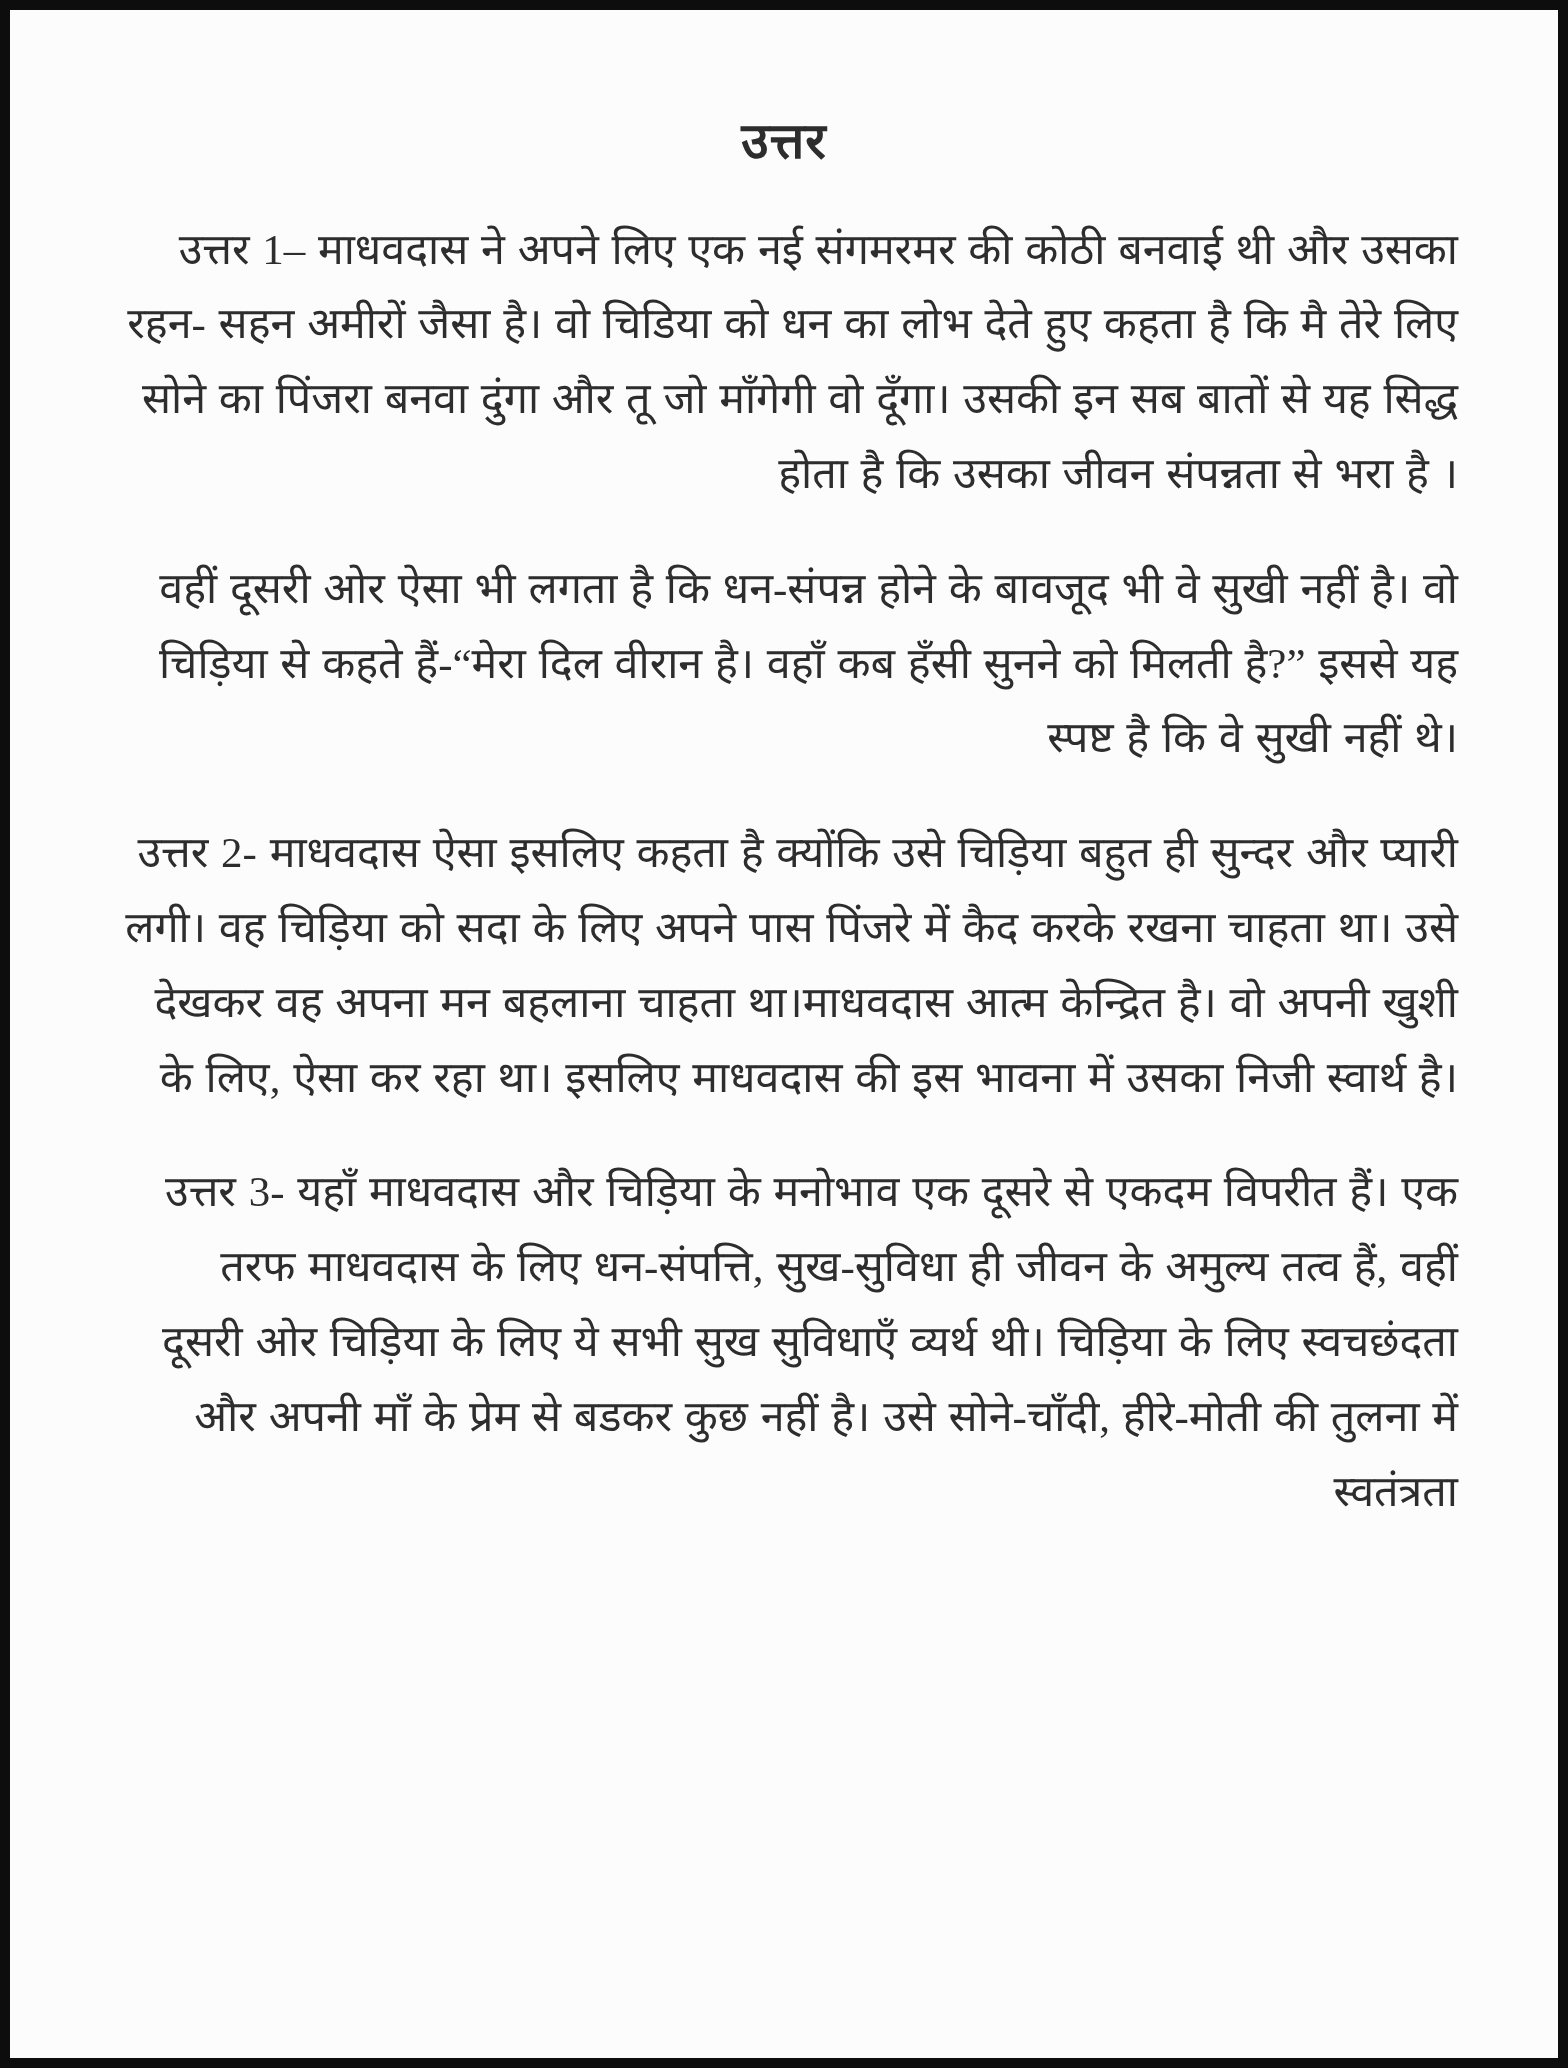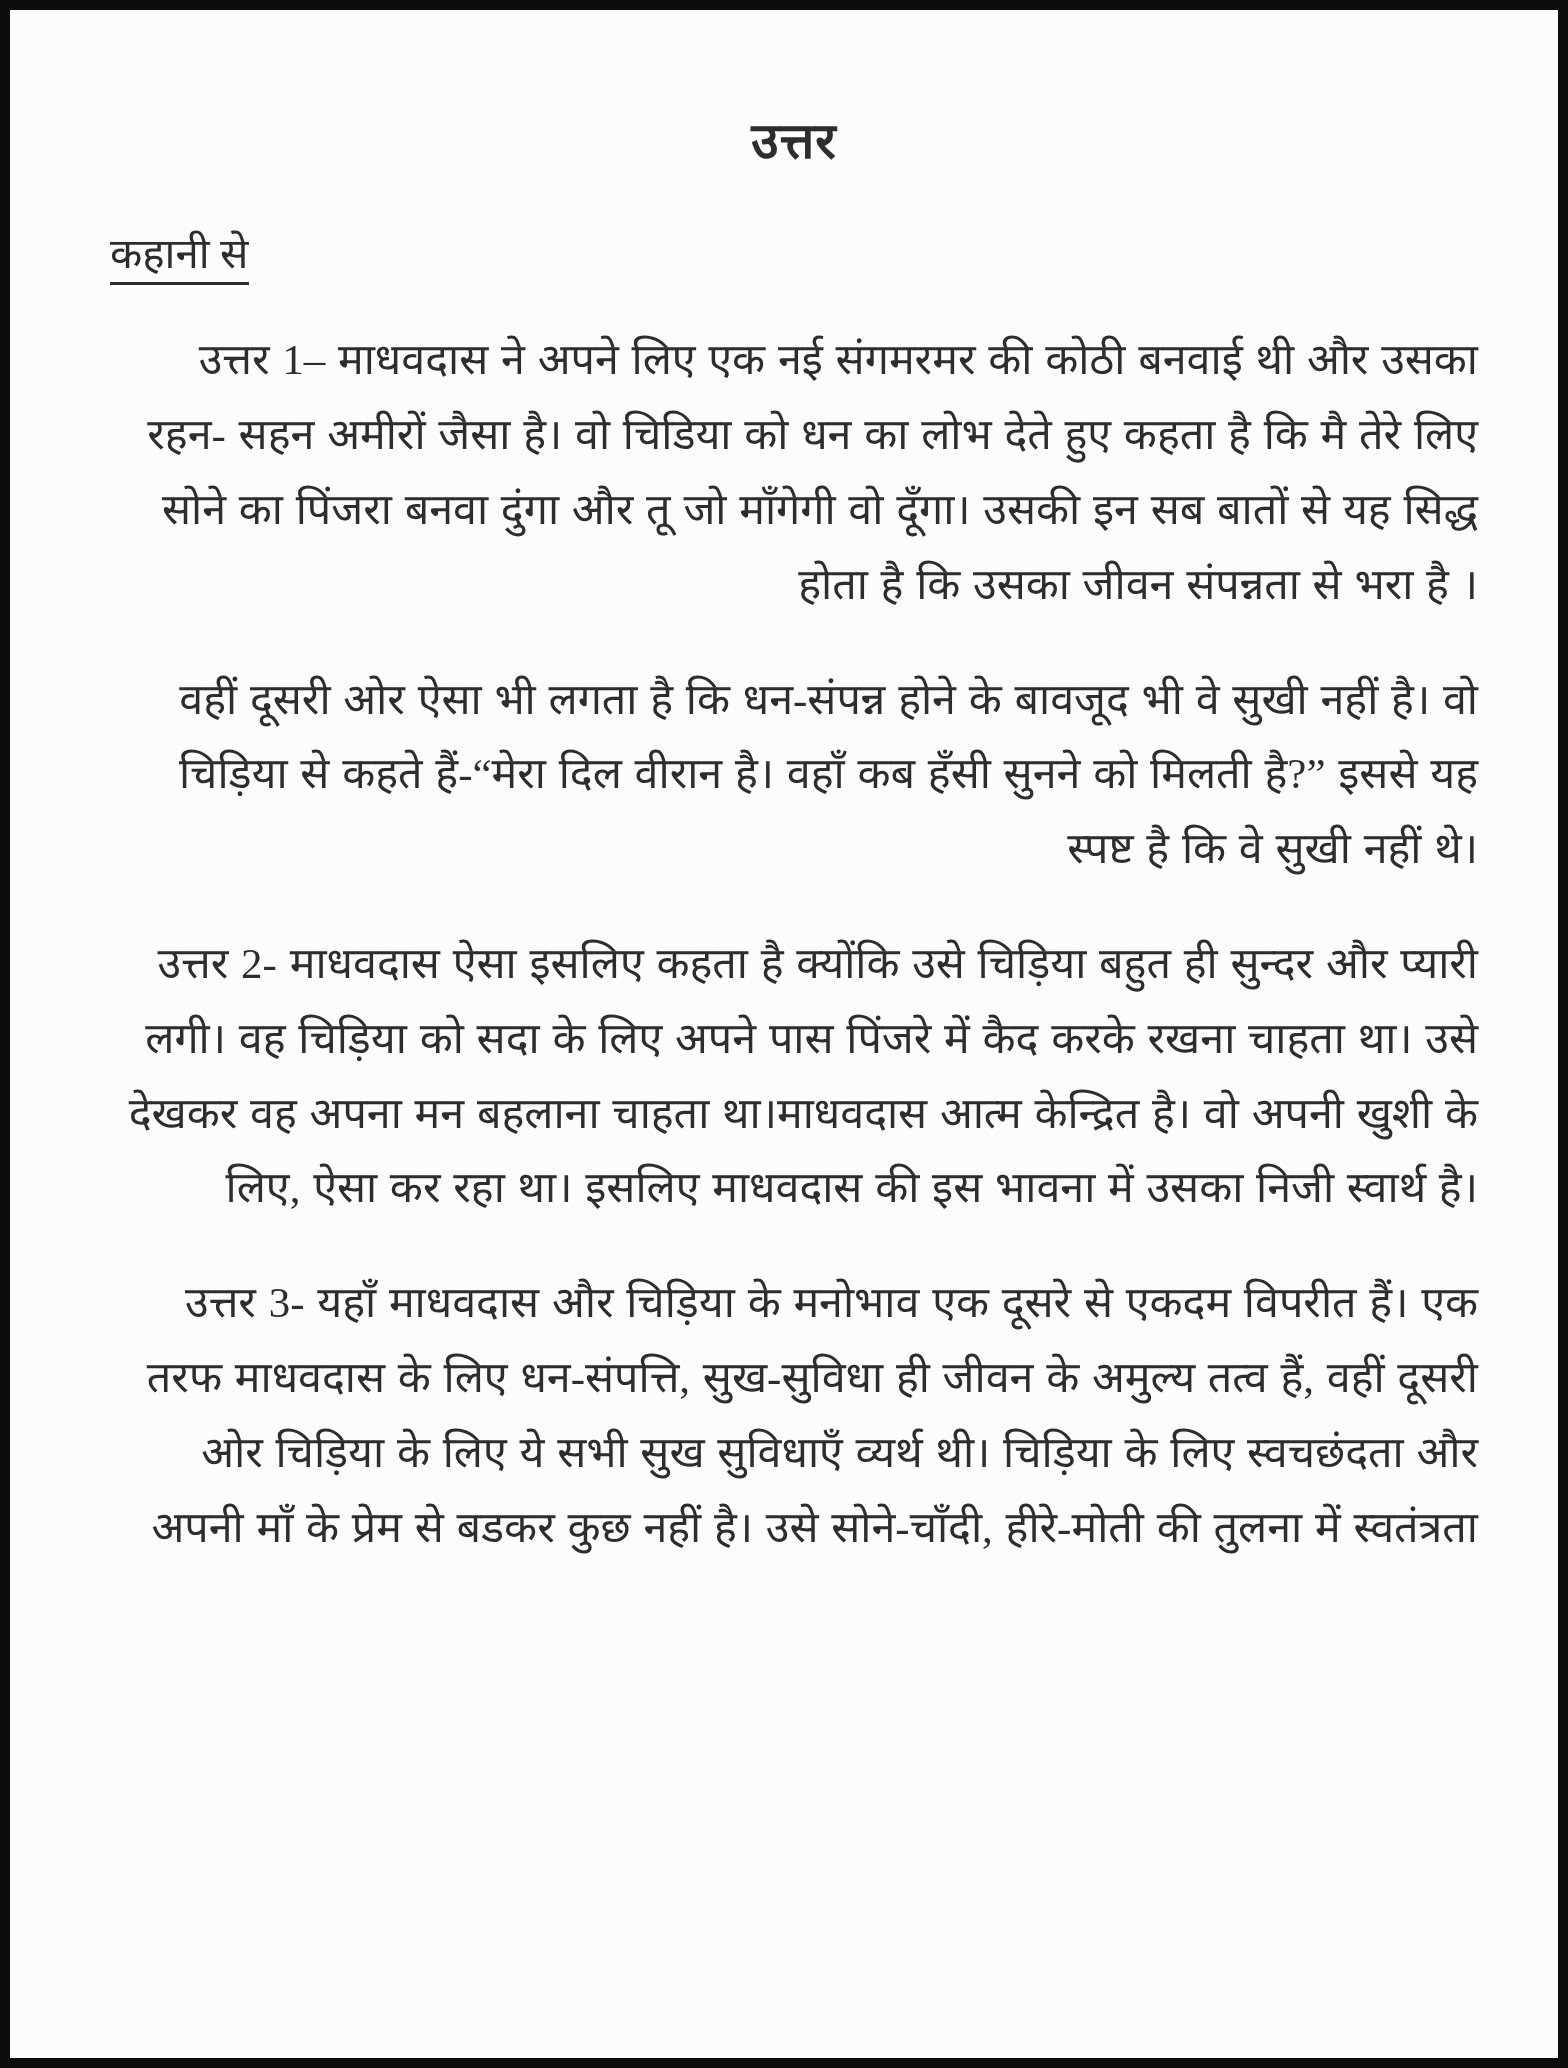--- a/index.html
+++ b/index.html
@@ -13,21 +13,21 @@
     height: 2068px;
     border: 10px solid #0d0d0d;
     background: #fcfcfc;
     overflow: hidden;
     position: relative;
     font-family: "Liberation Serif", "DejaVu Serif", serif;
     color: #2d2d2d;
   }
   .page-inner {
     box-sizing: border-box;
-    padding: 100px 80px 0 100px;
+    padding: 100px 100px 0 100px;
   }
   .doc-title {
     margin: 0;
     text-align: center;
     font-size: 50px;
     font-weight: 700;
     line-height: 1.25;
     letter-spacing: 1px;
   }
   .section-heading {
@@ -53,21 +53,20 @@
   }
 </style>
 </head>
 <body>
 
 <div class="page-frame">
   <div class="page-inner">
 
     <h1 class="doc-title">उत्तर</h1>
 
-    <h2 class="section-heading"><span class="underlined">कहानी से</span></h2>
 
     <p class="body-para">उत्तर 1– माधवदास ने अपने लिए एक नई संगमरमर की कोठी बनवाई थी और उसका रहन- सहन अमीरों जैसा है। वो चिडिया को धन का लोभ देते हुए कहता है कि मै तेरे लिए सोने का पिंजरा बनवा दुंगा और तू जो माँगेगी वो दूँगा। उसकी इन सब बातों से यह सिद्ध होता है कि उसका जीवन संपन्नता से भरा है ।</p>
 
     <p class="body-para">वहीं दूसरी ओर ऐसा भी लगता है कि धन-संपन्न होने के बावजूद भी वे सुखी नहीं है। वो चिड़िया से कहते हैं-“मेरा दिल वीरान है। वहाँ कब हँसी सुनने को मिलती है?” इससे यह स्पष्ट है कि वे सुखी नहीं थे।</p>
 
     <p class="body-para">उत्तर 2- माधवदास ऐसा इसलिए कहता है क्योंकि उसे चिड़िया बहुत ही सुन्दर और प्यारी लगी। वह चिड़िया को सदा के लिए अपने पास पिंजरे में कैद करके रखना चाहता था। उसे देखकर वह अपना मन बहलाना चाहता था।माधवदास आत्म केन्द्रित है। वो अपनी खुशी के लिए, ऐसा कर रहा था। इसलिए माधवदास की इस भावना में उसका निजी स्वार्थ है।</p>
 
     <p class="body-para">उत्तर 3- यहाँ माधवदास और चिड़िया के मनोभाव एक दूसरे से एकदम विपरीत हैं। एक तरफ माधवदास के लिए धन-संपत्ति, सुख-सुविधा ही जीवन के अमुल्य तत्व हैं, वहीं दूसरी ओर चिड़िया के लिए ये सभी सुख सुविधाएँ व्यर्थ थी। चिड़िया के लिए स्वचछंदता और अपनी माँ के प्रेम से बडकर कुछ नहीं है। उसे सोने-चाँदी, हीरे-मोती की तुलना में स्वतंत्रता</p>
 
   </div>

